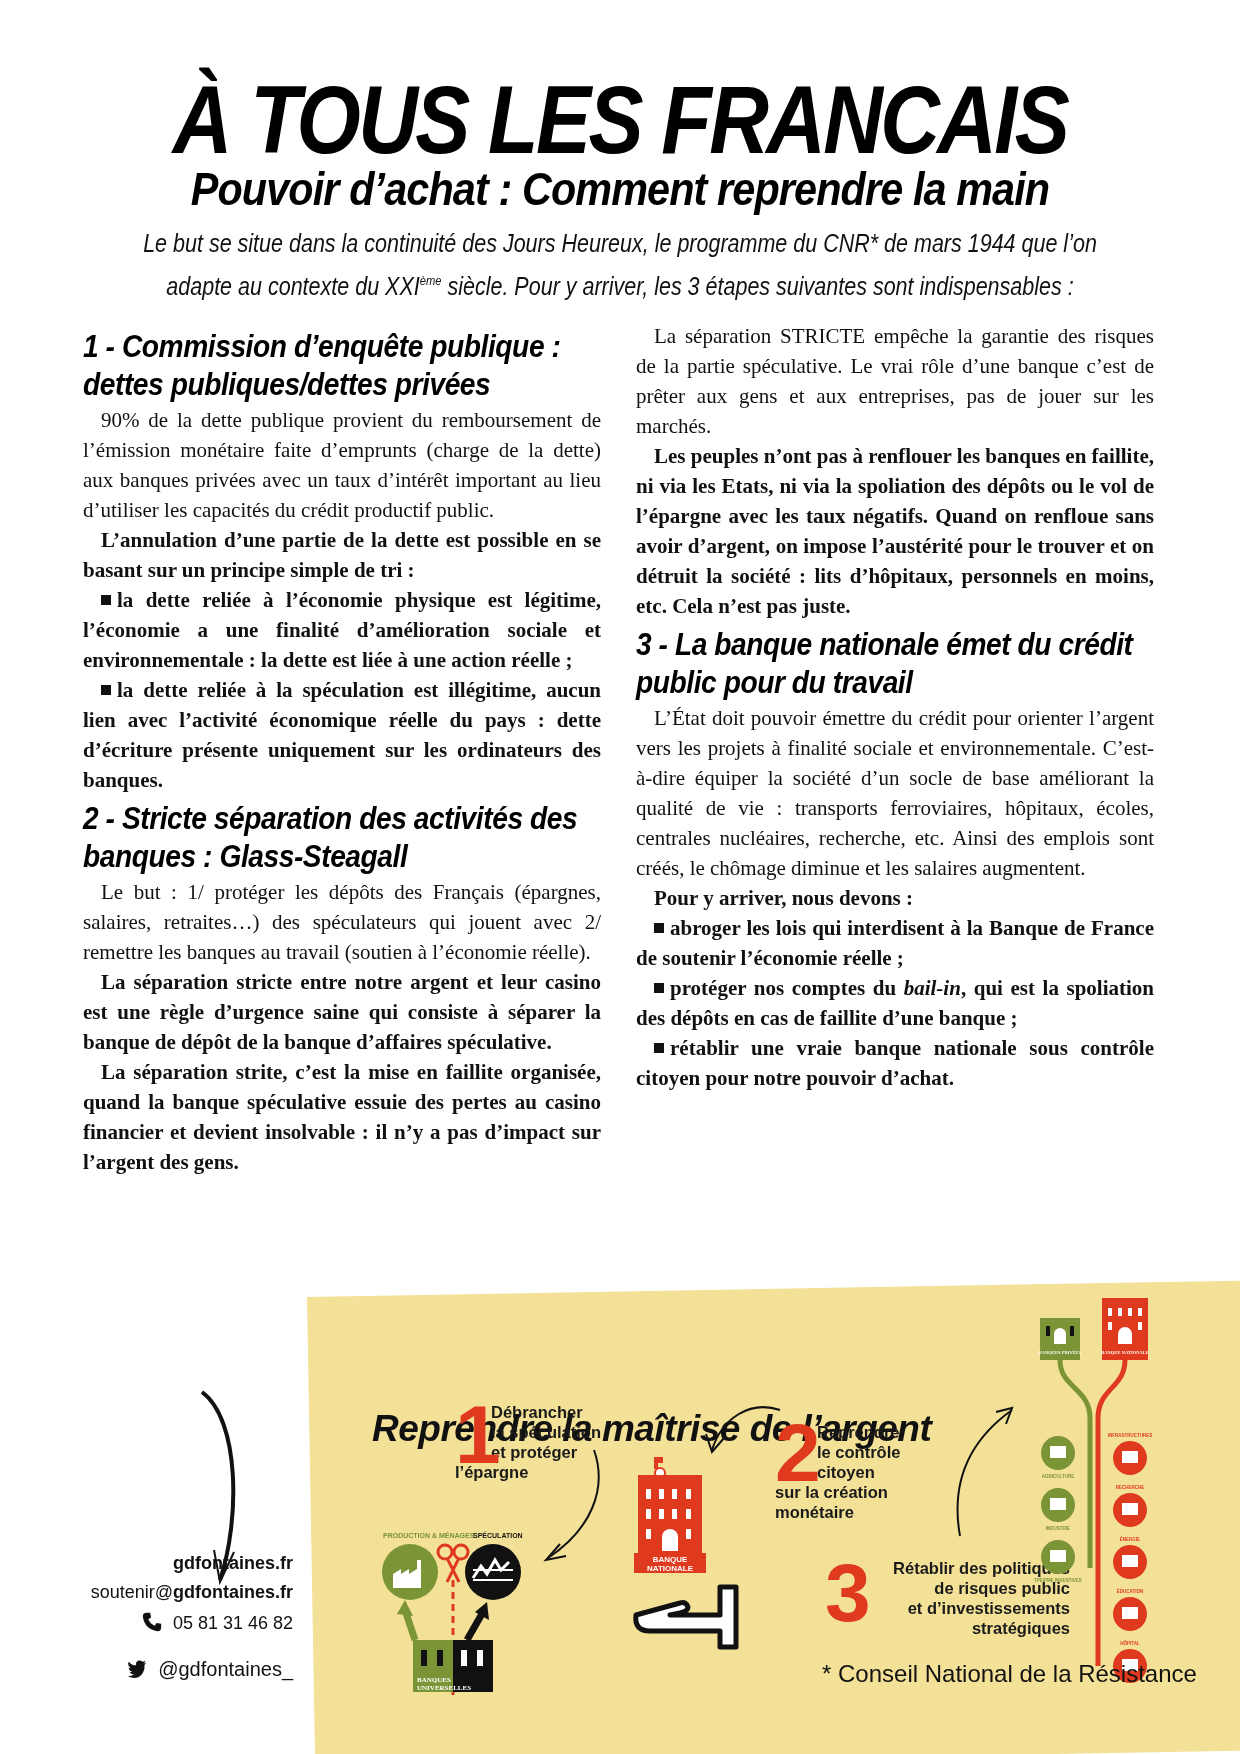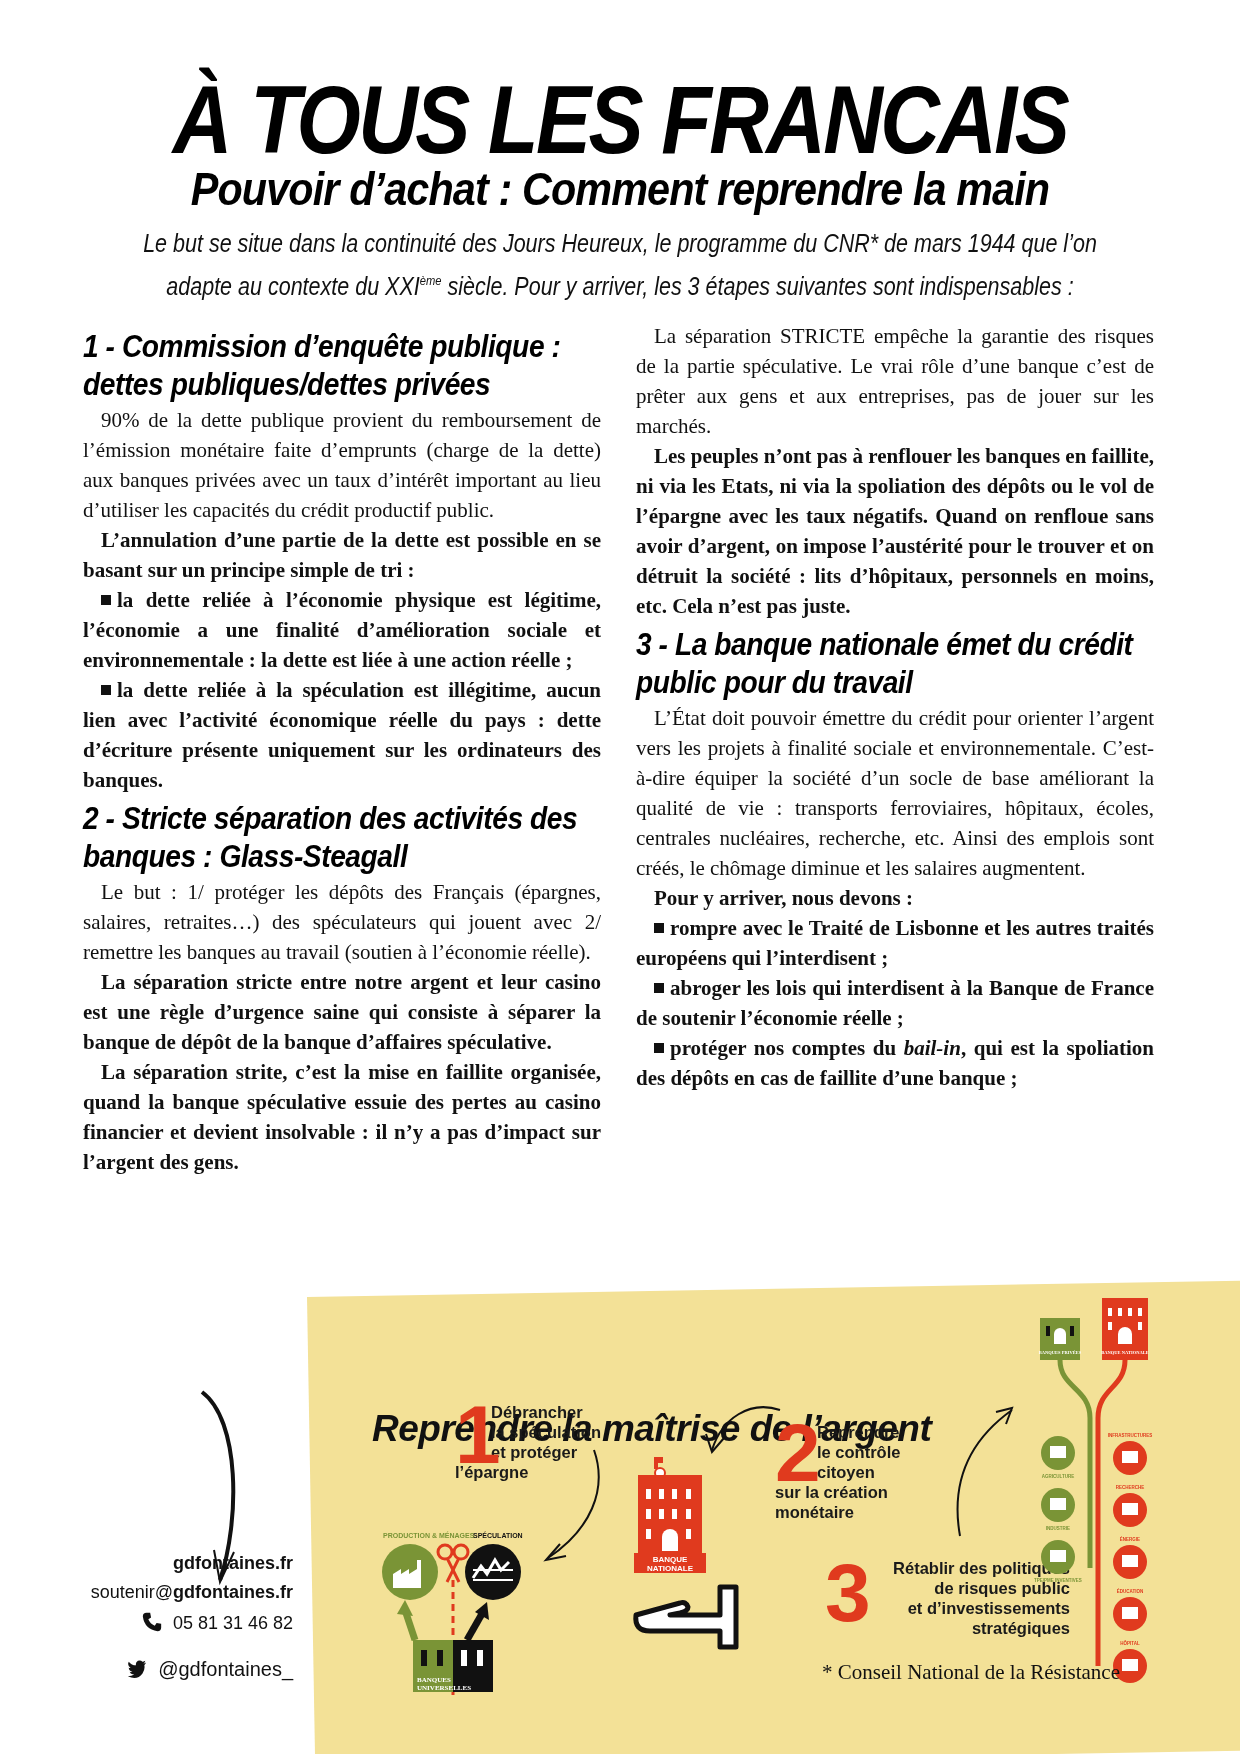--- a/index.html
+++ b/index.html
@@ -71,21 +71,21 @@
   .step2 .num { left: 0; top: -10px; font-size: 82px; line-height: 1; }
   .step2 .txt { padding-left: 42px; }
   .step2 .txt .last { margin-left: -42px; display: block; }
 
   .step3 { left: 825px; top: 1558px; width: 245px; }
   .step3 .num { left: 0; top: -6px; font-size: 82px; line-height: 1; }
   .step3 .txt { padding-left: 50px; text-align: right; }
 
   .footnote {
     position: absolute; left: 822px; top: 1660px;
-    font-family: Liberation Serif, serif; font-size: 21px; color: #111;
+    font-family: Liberation Sans, sans-serif; font-size: 24px; color: #111;
   }
 
   .contact { position: absolute; right: 947px; text-align: right; font-family: "Liberation Sans", sans-serif; color: #111; white-space: nowrap; }
   .c-site { top: 1553px; font-weight: bold; font-size: 18px; }
   .c-mail { top: 1582px; font-size: 18px; }
   .c-mail b { font-weight: bold; }
   .c-phone { top: 1611px; font-weight: normal; font-size: 18px; }
   .c-tw { top: 1658px; font-size: 20px; }
   .c-icon { display: inline-block; width: 22px; height: 22px; vertical-align: -4px; margin-right: 10px; }
 
@@ -109,23 +109,23 @@
   <p>La séparation stricte entre notre argent et leur casino est une règle d’urgence saine qui consiste à séparer la banque de dépôt de la banque d’affaires spéculative.</p>
   <p>La séparation strite, c’est la mise en faillite orga­nisée, quand la banque spéculative essuie des pertes au casino financier et devient insolvable : il n’y a pas d’impact sur l’argent des gens.</p>
 </div>
 
 <div class="col col-right">
   <p>La séparation STRICTE empêche la garantie des risques de la partie spéculative. Le vrai rôle d’une banque c’est de prêter aux gens et aux entreprises, pas de jouer sur les marchés.</p>
   <p>Les peuples n’ont pas à renflouer les banques en faillite, ni via les Etats, ni via la spoliation des dépôts ou le vol de l’épargne avec les taux négatifs. Quand on renfloue sans avoir d’argent, on impose l’austérité pour le trouver et on détruit la société : lits d’hôpi­taux, personnels en moins, etc. Cela n’est pas juste.</p>
   <h2 class="mid">3 - La banque nationale émet du crédit public pour du travail</h2>
   <p>L’État doit pouvoir émettre du crédit pour orienter l’argent vers les projets à finalité sociale et envi­ronnementale. C’est-à-dire équiper la société d’un socle de base améliorant la qualité de vie : transports ferroviaires, hôpitaux, écoles, centrales nucléaires, recherche, etc. Ainsi des emplois sont créés, le chô­mage diminue et les salaires augmentent.</p>
   <p>Pour y arriver, nous devons :</p>
-  <p><span class="bullet-sq"></span><span>rompre avec le Traité de Lisbonne et les autres traités européens qui l’interdisent ;</span></p>
   <p><span class="bullet-sq"></span><span>abroger les lois qui interdisent à la Banque de France de soutenir l’économie réelle ;</span></p>
   <p><span class="bullet-sq"></span><span>protéger nos comptes du </span><em>bail-in</em><span>, qui est la spo­liation des dépôts en cas de faillite d’une banque ;</span></p>
+  <p><span class="bullet-sq"></span><span>rétablir une vraie banque nationale sous contrôle citoyen pour notre pouvoir d’achat.</span></p>
 </div>
 
 <div class="yellow-panel"></div>
 
 <div class="info-title">Reprendre la maîtrise de l’argent</div>
 
 <div class="step step1">
   <div class="num">1</div>
   <div class="txt">
     <div>Débrancher</div>

